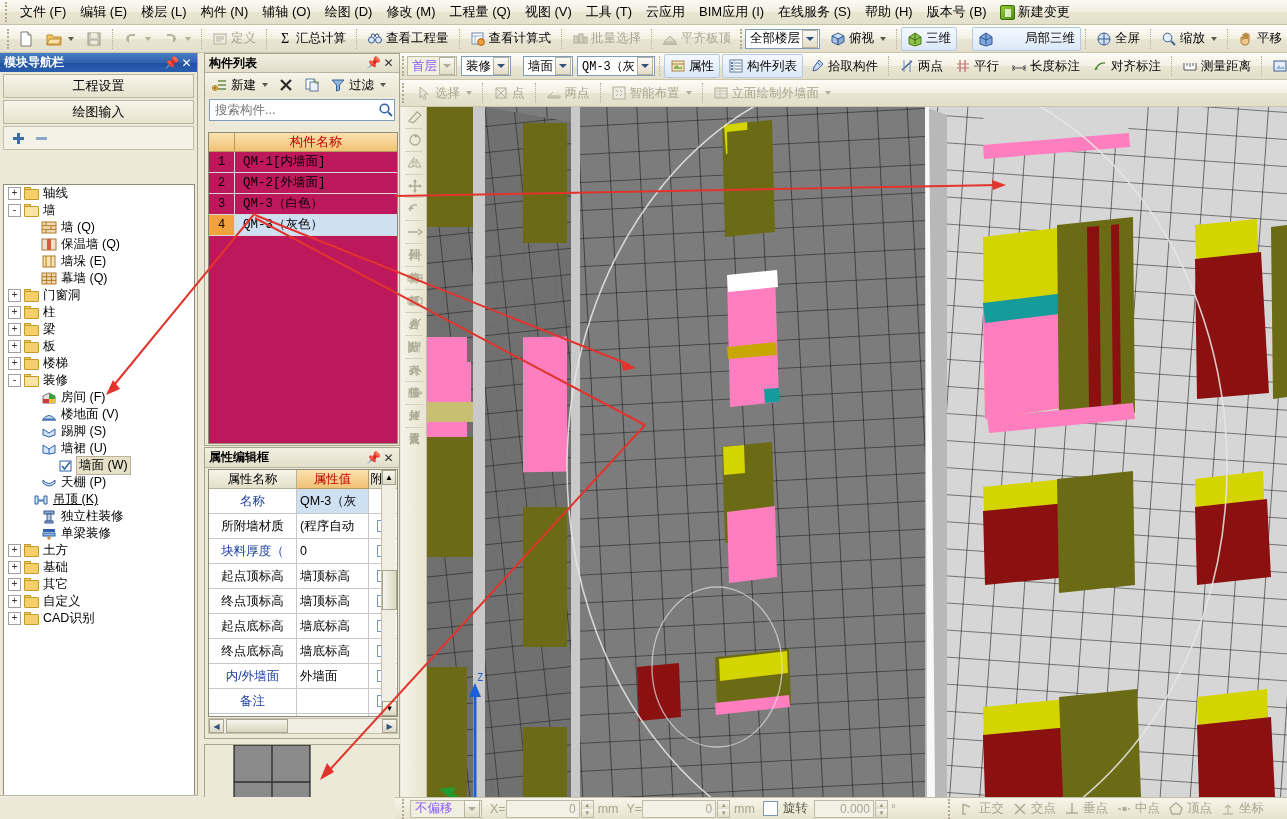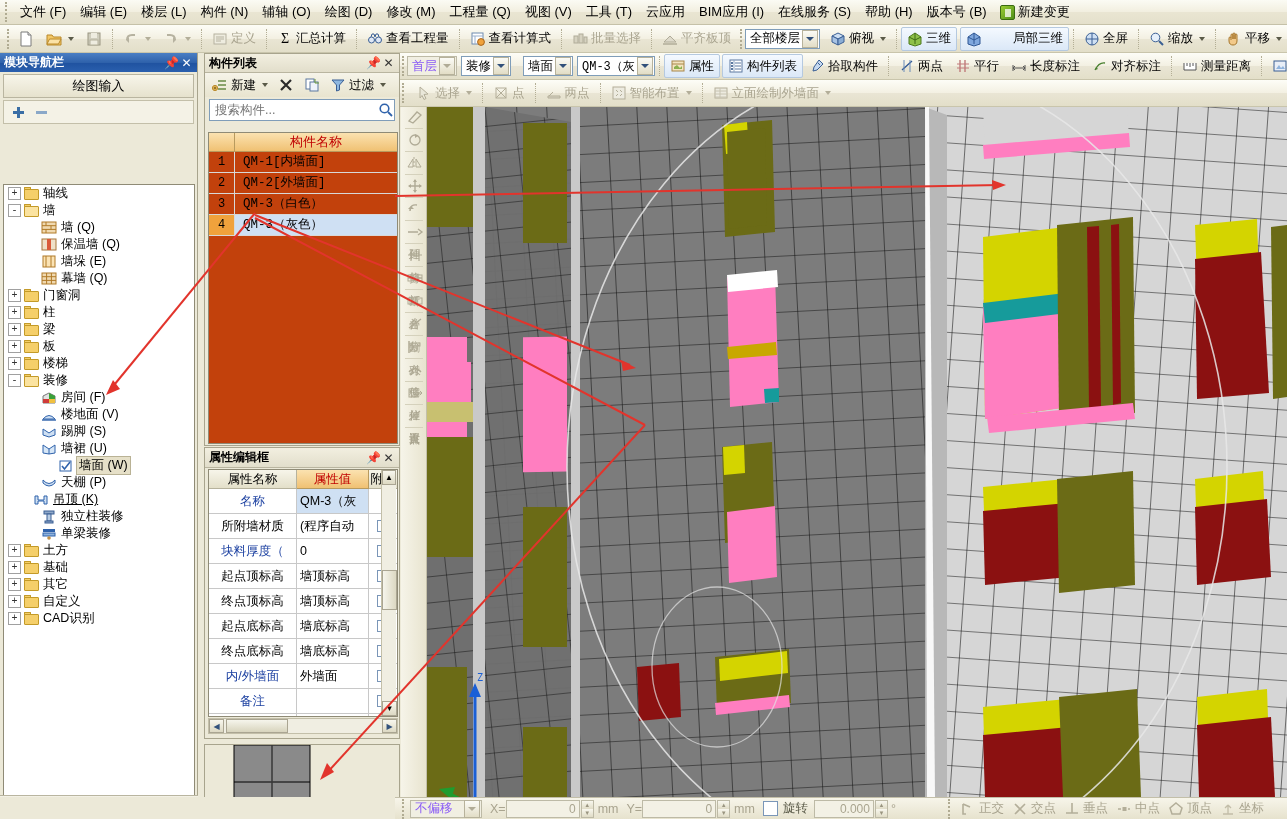--- a/index.html
+++ b/index.html
@@ -117,21 +117,21 @@
 
   
   .clpanel { position:absolute; left:204px; top:53px; width:196px; height:393px;
              background:#ece9d8; border:1px solid #a8a48d; }
   .clbar { height:24px; display:flex; align-items:center; gap:2px; padding-left:3px;
            background:linear-gradient(to bottom,#f6f4e9,#e8e4cf); }
   .searchbox { margin:2px 4px; height:22px; background:#fff; border:1px solid #7f9db9;
                display:flex; align-items:center; padding:0 3px; }
   .searchbox input { border:0; outline:0; flex:1; font-size:12.5px; color:#888;
                      font-family:"Liberation Sans",sans-serif; background:transparent; }
-  .cltable { position:absolute; left:3px; top:78px; width:190px; height:312px; background:#c2410c;
+  .cltable { position:absolute; left:3px; top:78px; width:190px; height:312px; background:#be185d;
              border:1px solid #8f8b76; overflow:hidden; }
   .clhead { display:flex; height:19px; background:linear-gradient(to bottom,#fbe2b0,#f0c173);
             border-bottom:1px solid #b89a5e; }
   .clhead .c0 { width:26px; border-right:1px solid #b89a5e; }
   .clhead .c1 { flex:1; text-align:center; color:#c00000; font-size:13px; line-height:18px; font-weight:normal;}
   .clrow { display:flex; height:21px; border-bottom:1px solid #d8d8d8; font-size:12.5px; }
   .clrow .c0 { width:26px; text-align:center; line-height:20px; border-right:1px solid #d8d8d8;
                font-family:"Liberation Mono",monospace; font-size:12px;}
   .clrow .c1 { flex:1; line-height:20px; padding-left:8px; font-family:"Liberation Mono",monospace; font-size:12.5px;}
   .clrow.sel { background:#cfe0f3; }
@@ -355,21 +355,21 @@
     <div class="tb-item sel">
       <span class="ic">
         <svg width="16" height="16" viewBox="0 0 16 16">
             <path d="M2 6l6-4 6 4v7l-6 2-6-2z" fill="#8fc14a" stroke="#4e7a1e"></path>
             <path d="M8 2v11" stroke="#3e6a16"></path>
             <path d="M2 6l6 3 6-3" fill="none" stroke="#3e6a16"></path>
           </svg>
       </span>
       <span>三维</span>
     </div>
-    <div class="tb-item sel" style="margin-left:3px;gap:31px;">
+    <div class="tb-item sel" style="margin-left:15px;gap:31px;">
       <span class="ic">
         <svg width="16" height="16" viewBox="0 0 16 16">
             <path d="M2 6l6-4 6 4v7l-6 2-6-2z" fill="#7fa7dd" stroke="#2f5794"></path>
             <path d="M8 2v11" stroke="#2f5794"></path>
             <path d="M2 6l6 3 6-3" fill="none" stroke="#2f5794"></path>
           </svg>
       </span>
       <span>局部三维</span>
     </div>
     <div class="sep"></div>
@@ -590,20 +590,21 @@
       <span class="caret dis"></span>
     </div>
   </div>
 
   <div class="leftpanel">
     <div class="panel-title">
       <span class="t">模块导航栏</span>
       <span class="pin">📌</span>
       <span class="x">✕</span>
     </div>
+    <div class="bigbtn">工程设置</div>
     <div class="bigbtn">绘图输入</div>
     <div class="plusminus-bar">
       <span class="pmbtn">
           <span class="h"></span>
           <span class="v"></span>
         </span>
       <span class="pmbtn">
           <span class="h" style="background:#8aa8c8;"></span>
         </span>
     </div>

